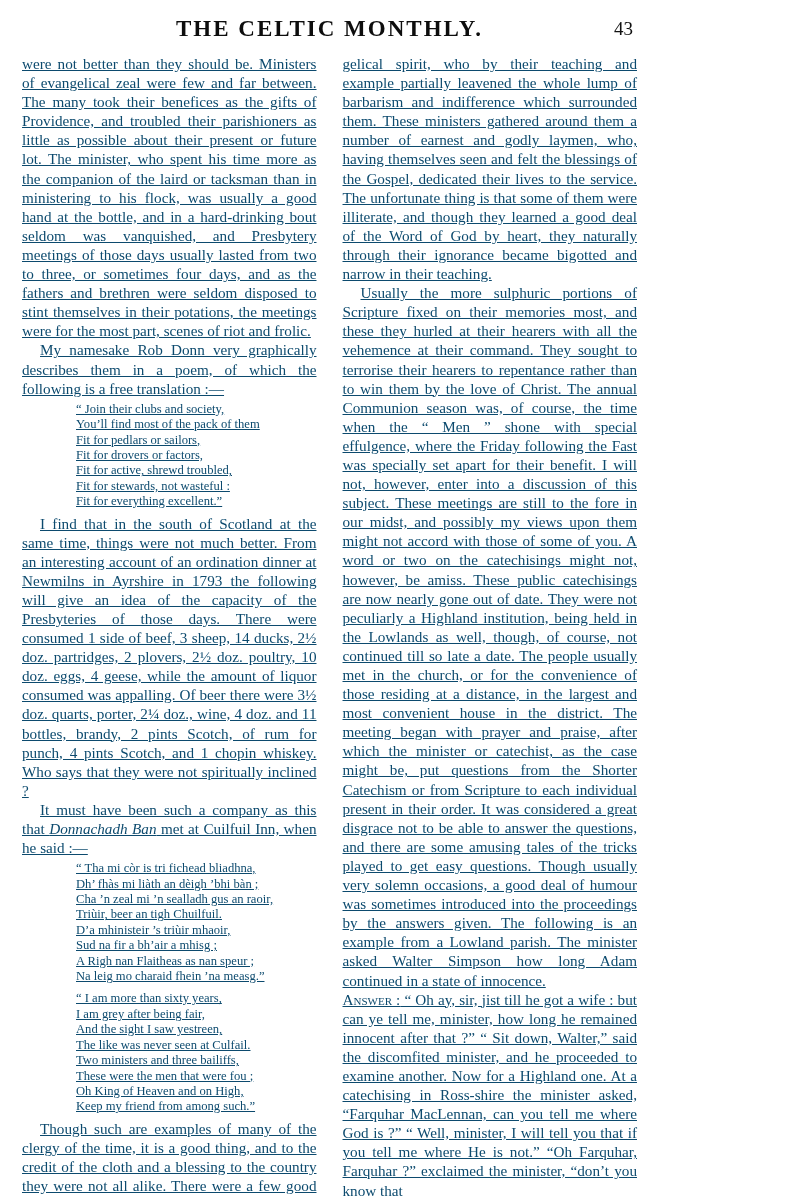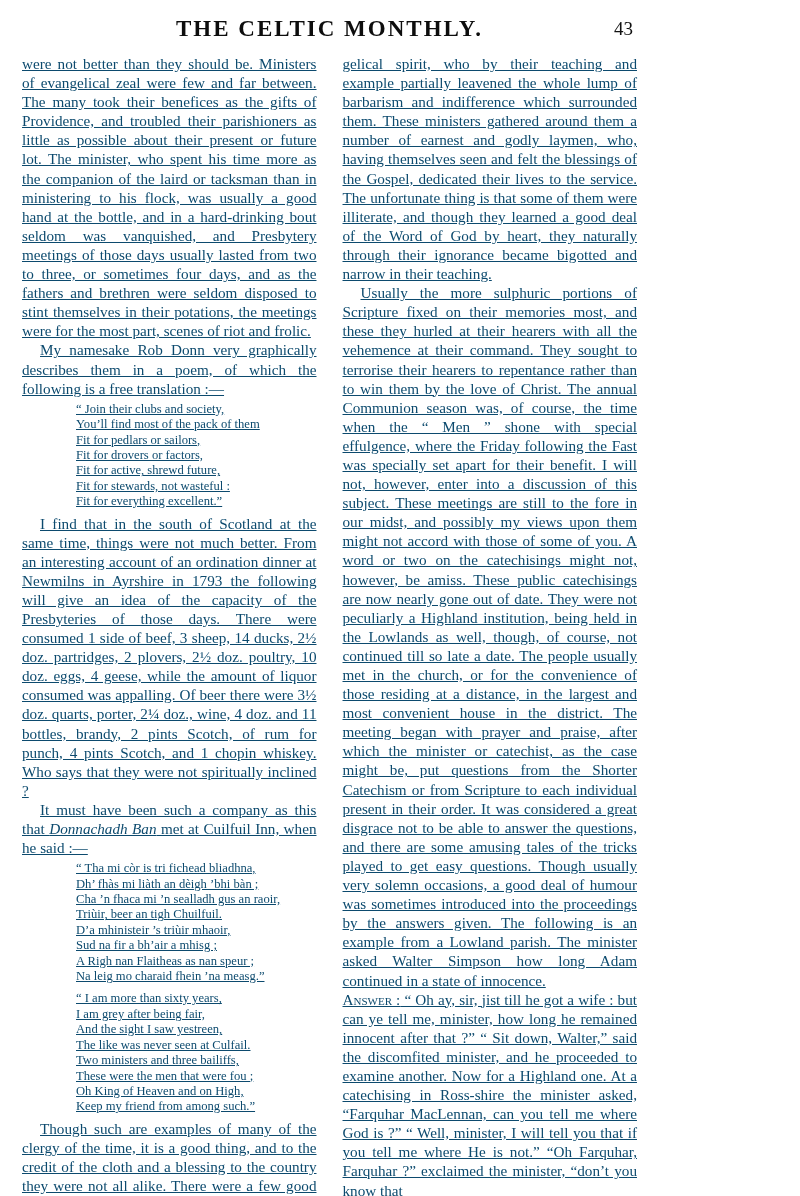--- a/index.html
+++ b/index.html
@@ -102,35 +102,35 @@
     <div class="col">
 
       <p class="noindent">were not better than they should be.  Ministers of evangelical zeal were few and far between. The many took their benefices as the gifts of Providence, and troubled their parishioners as little as possible about their present or future lot.  The minister, who spent his time more as the companion of the laird or tacksman than in ministering to his flock, was usually a good hand at the bottle, and in a hard-drinking bout seldom was vanquished, and Presbytery meetings of those days usually lasted from two to three, or sometimes four days, and as the fathers and brethren were seldom disposed to stint themselves in their potations, the meetings were for the most part, scenes of riot and frolic.</p>
       <p>My namesake Rob Donn very graphically describes them in a poem, of which the following is a free translation :—</p>
 
       <div class="verse">
         <div class="line">“ Join their clubs and society,</div>
         <div class="line">You’ll find most of the pack of them</div>
         <div class="line">Fit for pedlars or sailors,</div>
         <div class="line">Fit for drovers or factors,</div>
-        <div class="line">Fit for active, shrewd future,</div>
+        <div class="line">Fit for active, shrewd troubled,</div>
         <div class="line">Fit for stewards, not wasteful :</div>
         <div class="line">Fit for everything excellent.”</div>
       </div>
 
       <p>I find that in the south of Scotland at the same time, things were not much better.  From an interesting account of an ordination dinner at Newmilns in Ayrshire in 1793 the following will give an idea of the capacity of the Presbyteries of those days.   There were consumed 1 side of beef, 3 sheep, 14 ducks, 2½ doz. partridges, 2 plovers, 2½ doz. poultry, 10 doz. eggs, 4 geese, while the amount of liquor consumed was appalling.   Of beer there were 3½ doz. quarts, porter, 2¼ doz., wine, 4 doz. and 11 bottles, brandy, 2 pints Scotch, of rum for punch, 4 pints Scotch, and 1 chopin whiskey.  Who says that they were not spiritually inclined ?</p>
 
       <p>
         <span>It must have been such a company as this that </span><span class="it">Donnachadh Ban</span><span> met at Cuilfuil Inn, when he said :—</span>
       </p>
 
       <div class="verse">
         <div class="line">“ Tha mi còr is tri fichead bliadhna,</div>
         <div class="line">Dh’ fhàs mi liàth an dèigh ’bhi bàn ;</div>
-        <div class="line">Cha ’n fhaca mi ’n sealladh gus an raoir,</div>
+        <div class="line">Cha ’n zeal mi ’n sealladh gus an raoir,</div>
         <div class="line">Triùir, beer an tigh Chuilfuil.</div>
         <div class="line">D’a mhinisteir ’s triùir mhaoir,</div>
         <div class="line">Sud na fir a bh’air a mhisg ;</div>
         <div class="line">A Righ nan Flaitheas as nan speur ;</div>
         <div class="line">Na leig mo charaid fhein ’na measg.”</div>
         <div class="stanza-gap"></div>
         <div class="line">“ I am more than sixty years,</div>
         <div class="line">I am grey after being fair,</div>
         <div class="line">And the sight I saw yestreen,</div>
         <div class="line">The like was never seen at Culfail.</div>

